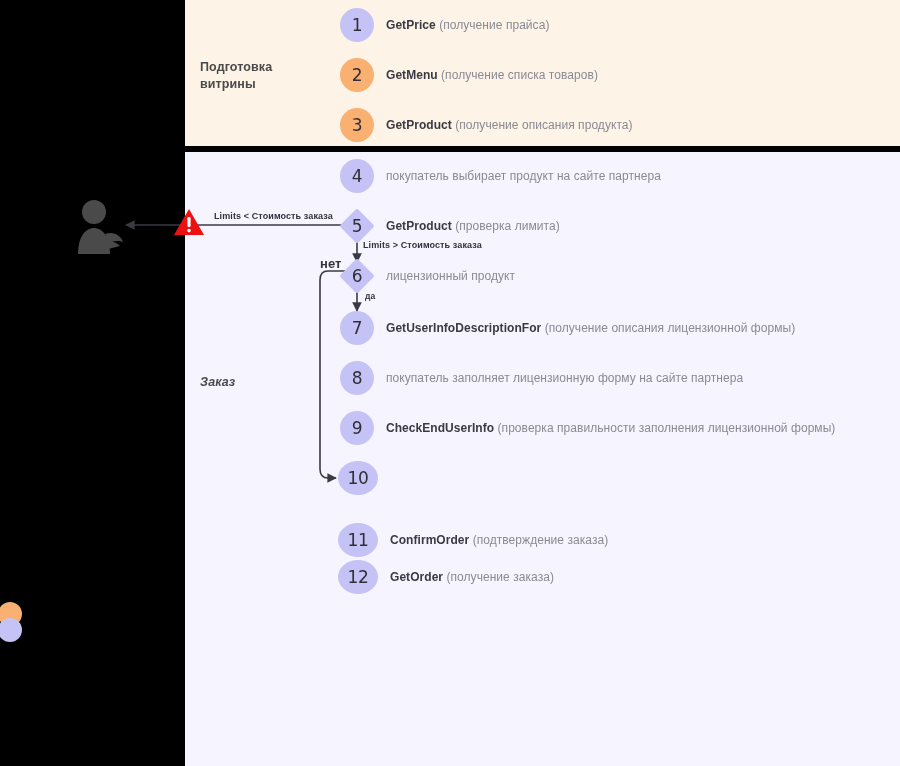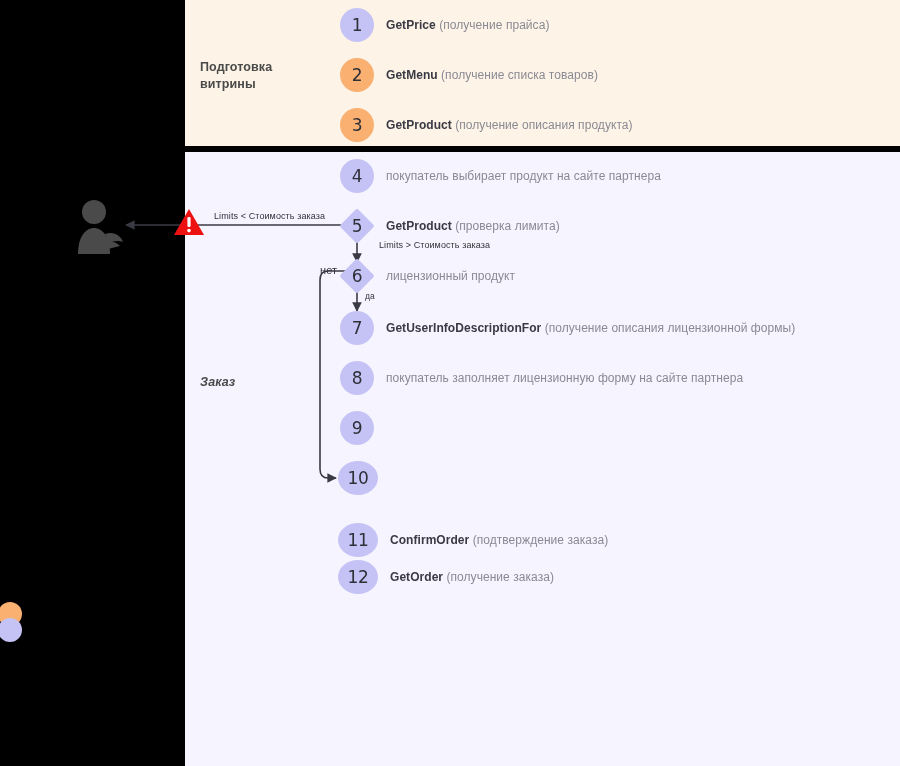--- a/index.html
+++ b/index.html
@@ -115,28 +115,28 @@
     position: absolute;
     left: 0; top: 0;
     width: 900px; height: 766px;
     overflow: visible;
     pointer-events: none;
   }
 
   .edge-label {
     position: absolute;
     font-size: 9px;
-    font-weight: normal;
+    font-weight: bold;
     color: #33333c;
     white-space: nowrap;
     letter-spacing: .1px;
   }
   #edge-label-limits-lt { left: 214px; top: 211px; }
-  #edge-label-limits-gt { left: 363px; top: 240px; margin-left: 16px; }
-  #edge-label-no       { left: 320px; top: 264px; font-size: 11px; }
+  #edge-label-limits-gt { left: 363px; top: 240px; }
+  #edge-label-no       { left: 320px; top: 256px; font-size: 13px; }
   #edge-label-yes      { left: 365px; top: 291px; font-size: 8.5px; }
 
   
   #actor { position: absolute; left: 74px; top: 198px; width: 52px; height: 56px; }
   #warning-icon { position: absolute; left: 173px; top: 208px; width: 32px; height: 28px; }
 
   
   .legend-dot {
     position: absolute;
     width: 24px; height: 24px;
@@ -245,20 +245,21 @@
       <span class="num">8</span>
     </div>
     <div class="text"><span>покупатель заполняет лицензионную форму на сайте партнера</span></div>
   </div>
 
   <div class="row" style="top:410px">
     <div class="node">
       <span class="shape" style="background:#c5c3f5"></span>
       <span class="num">9</span>
     </div>
+    <div class="text"><b>CheckEndUserInfo</b> <span>(проверка правильности заполнения лицензионной формы)</span></div>
   </div>
 
   <div class="row" style="top:460px; left:338px">
     <div class="node wide">
       <span class="shape" style="background:#c5c3f5"></span>
       <span class="num">10</span>
     </div>
   </div>
 
   <div class="row" style="top:522px; left:338px">

